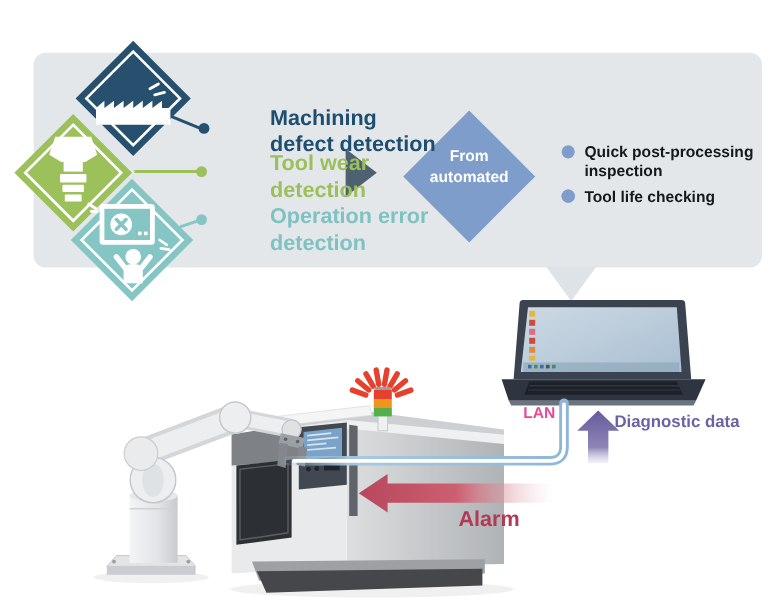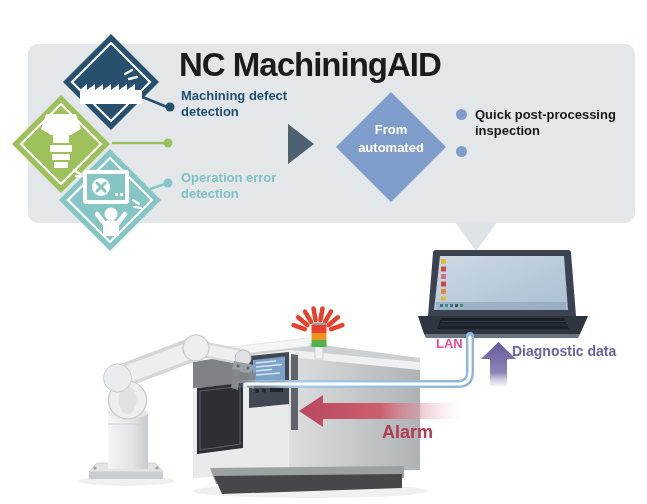--- a/index.html
+++ b/index.html
@@ -1,28 +1,28 @@
 <!DOCTYPE html>
 <html><head>
 <meta charset="utf-8">
 <style>
   html,body{margin:0;padding:0;background:#fff;}
   .canvas{position:relative;width:647px;height:504px;background:#fff;overflow:hidden;
           font-family:"Liberation Sans",sans-serif;}
   #scene{position:absolute;left:0;top:0;}
   .abs{position:absolute;}
   .title{left:179px;top:46px;font-size:33px;font-weight:bold;letter-spacing:-1px;color:#191c1e;white-space:nowrap;}
-  .feature{font-size:13px;font-weight:bold;line-height:1.2;}
+  .feature{font-size:18px;font-weight:bold;line-height:1.2;margin-left:44px;}
   .f1{left:181px;top:88px;width:140px;color:#1d4e6f;}
   .f2{left:181px;top:126px;width:110px;color:#9cbf5b;}
   .f3{left:181px;top:170px;width:150px;color:#7fc2c1;}
   .transition{left:334px;top:121px;width:114px;text-align:center;color:#ffffff;
               font-size:13px;font-weight:bold;line-height:1.35;}
   .transition span{display:block;}
-  .benefits{left:452px;top:103px;width:178px;list-style:none;margin:4px;padding:0;}
+  .benefits{left:452px;top:103px;width:178px;list-style:none;margin:16px;padding:0;}
   .benefits li{position:relative;padding-left:19px;font-size:13px;font-weight:bold;
                color:#15181b;line-height:1.22;margin-bottom:5px;}
   .benefits .dot{position:absolute;left:0;top:2px;width:11px;height:11px;border-radius:50%;background:#7e9dca;}
   .lan{left:436px;top:336px;font-size:13px;font-weight:bold;color:#ec4899;}
   .diag{left:512px;top:343px;font-size:14px;font-weight:bold;color:#6c61a3;white-space:nowrap;}
   .alarm{left:382px;top:422px;font-size:18px;font-weight:bold;color:#b23a54;}
 </style>
 </head>
 <body>
 
@@ -214,37 +214,41 @@
   <g fill="none">
     <path d="M240,384 L458,384 Q470,384 470,372 L470,336" stroke="url(#gradCable)" stroke-width="8" stroke-linecap="round"></path>
     <path d="M245,384 L458,384 Q470,384 470,372 L470,337" stroke="#ffffff" stroke-width="3.2" stroke-linecap="round"></path>
   </g>
 
   <path d="M299,411 L323,395 L323,403 L462,403 L462,419 L323,419 L323,427 Z" fill="url(#gradRed)"></path>
 
   <path d="M490,386 L490,359 L481,359 L498.5,342 L516,359 L507,359 L507,386 Z" fill="url(#gradPurple)"></path>
 </svg>
 
-<div class="abs title">NC MachiningAID</div>
 
 <div class="abs feature f1">Machining defect detection</div>
+<div class="abs feature f2">Tool wear detection</div>
 <div class="abs feature f3">Operation error detection</div>
 
 <div class="abs transition">
   <span>From</span>
   <span>automated</span>
 </div>
 
 <ul class="abs benefits">
   <li>
     <span class="dot"></span>
     <span>Quick post-processing inspection</span>
   </li>
   <li>
     <span class="dot"></span>
   </li>
+  <li>
+    <span class="dot"></span>
+    <span>Tool life checking</span>
+  </li>
 </ul>
 
 <div class="abs lan">LAN</div>
 <div class="abs diag">Diagnostic data</div>
 <div class="abs alarm">Alarm</div>
 
 </div>
 
 </body></html>

